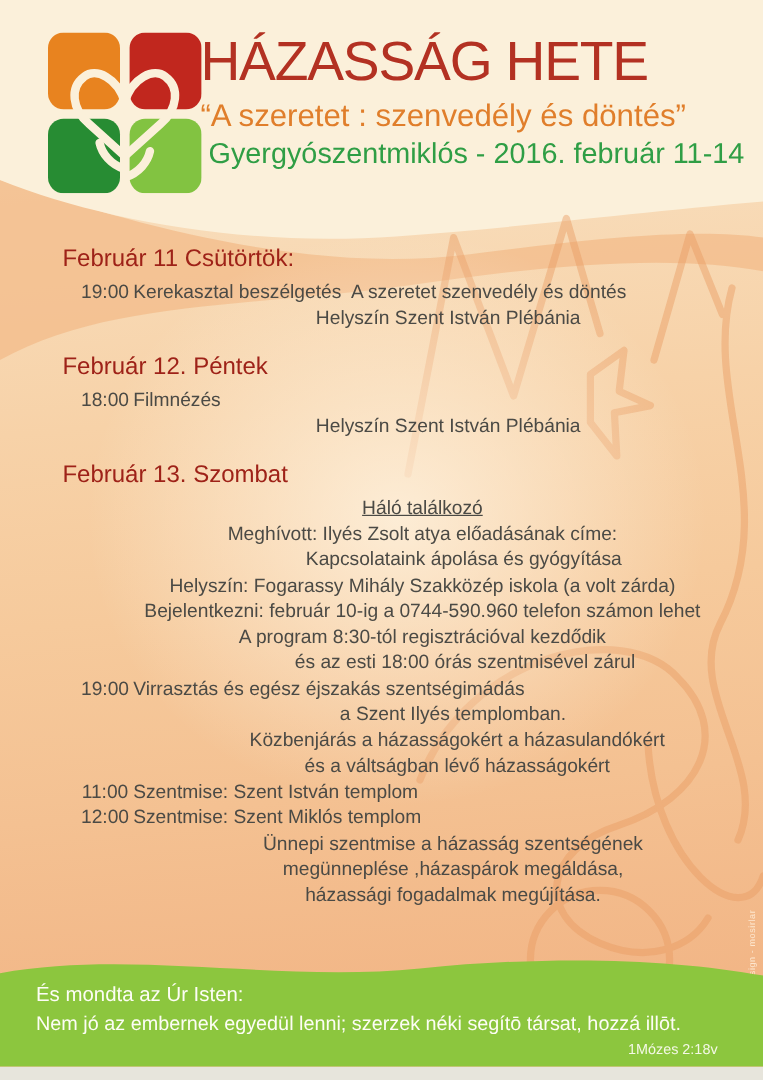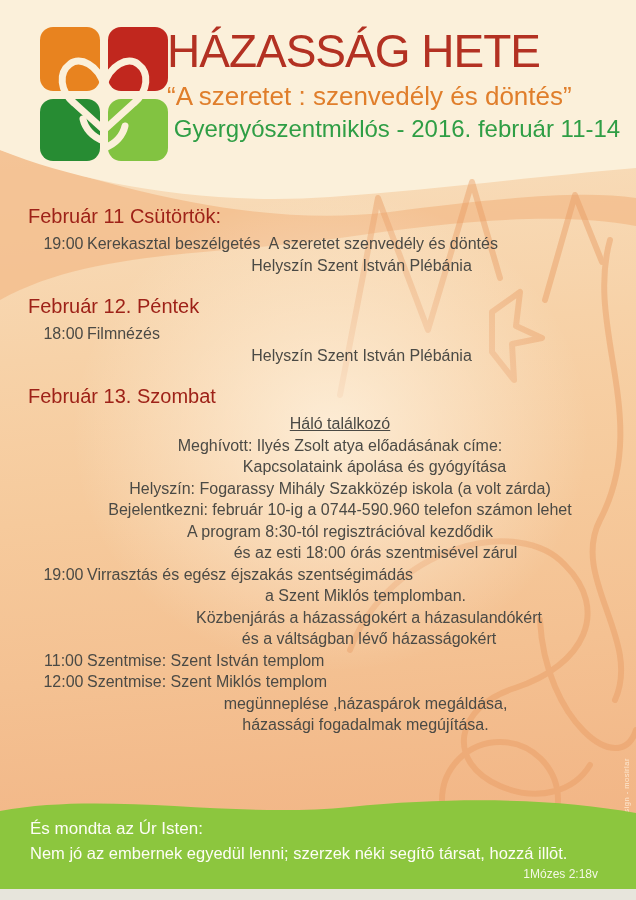--- a/index.html
+++ b/index.html
@@ -12,21 +12,21 @@
     background:radial-gradient(ellipse 58% 38% at 52% 48%, rgba(255,247,231,0.75), rgba(255,247,231,0) 70%);}
   svg.decor{position:absolute;left:0;top:0;z-index:1;}
   
   .header{position:absolute;left:0;top:0;width:636px;height:205px;z-index:2;}
   .logo{position:absolute;left:40px;top:27px;width:128px;height:134px;}
   .titleblock{position:absolute;left:167px;top:24px;width:460px;}
   .title{font-size:46px;line-height:54px;letter-spacing:-1px;color:#B33122;font-weight:normal;margin:0;}
   .subtitle{margin-top:3px;font-size:26px;line-height:30px;color:#E07E2B;white-space:nowrap;}
   .locdate{margin-top:3px;font-size:24px;line-height:29px;color:#2F9E45;white-space:nowrap;text-align:center;}
   
-  .schedule{position:absolute;left:0;top:204px;width:636px;z-index:2;padding-left:28px;box-sizing:border-box;}
+  .schedule{position:absolute;left:0;top:204px;width:636px;z-index:2;padding-left:52px;box-sizing:border-box;}
   .heading{font-size:20px;line-height:24px;color:#9E2218;margin:18px 0 6px 0;}
   .section:first-child .heading{margin-top:0;}
   .row{font-size:16px;line-height:20.5px;margin-bottom:1px;color:#4B4A45;white-space:pre-wrap;text-align:center;}
   .trow{margin-left:12px;display:flex;}
   .time{width:47px;flex:none;}
   .ml-a{margin-left:59px;}  
   .ml-b{margin-left:16px;}  
   .ml-c{margin-left:85px;}  
   .ml-d{margin-left:87px;}  
   .ml-e{margin-left:67px;}  
@@ -113,34 +113,35 @@
       <div class="row ml-b">Meghívott: Ilyés Zsolt atya előadásának címe:</div>
       <div class="row ml-c">Kapcsolataink ápolása és gyógyítása</div>
       <div class="row ml-b">Helyszín: Fogarassy Mihály Szakközép iskola (a volt zárda)</div>
       <div class="row ml-b">Bejelentkezni: február 10-ig a 0744-590.960 telefon számon lehet</div>
       <div class="row ml-b">A program 8:30-tól regisztrációval kezdődik</div>
       <div class="row ml-d">és az esti 18:00 órás szentmisével zárul</div>
       <div class="row trow">
         <span class="time">19:00</span>
         <span class="txt">Virrasztás és egész éjszakás szentségimádás</span>
       </div>
-      <div class="row ml-e">a Szent Miklós templomban.</div>
+      <div class="row ml-e">a Szent Ilyés templomban.</div>
       <div class="row ml-f">Közbenjárás a házasságokért a házasulandókért</div>
       <div class="row ml-f">és a váltságban lévő házasságokért</div>
     </div>
 
     <div class="section">
       <div class="row trow">
         <span class="time">11:00</span>
         <span class="txt">Szentmise: Szent István templom</span>
       </div>
       <div class="row trow">
         <span class="time">12:00</span>
         <span class="txt">Szentmise: Szent Miklós templom</span>
       </div>
+      <div class="row ml-e">Ünnepi szentmise a házasság szentségének</div>
       <div class="row ml-e">megünneplése ,házaspárok megáldása,</div>
       <div class="row ml-e">házassági fogadalmak megújítása.</div>
     </div>
 
   </div>
 
   <div class="credit">design - mosirlar</div>
 
   <div class="footer">
     <svg width="636" height="100" viewBox="0 0 636 100" aria-hidden="true">

